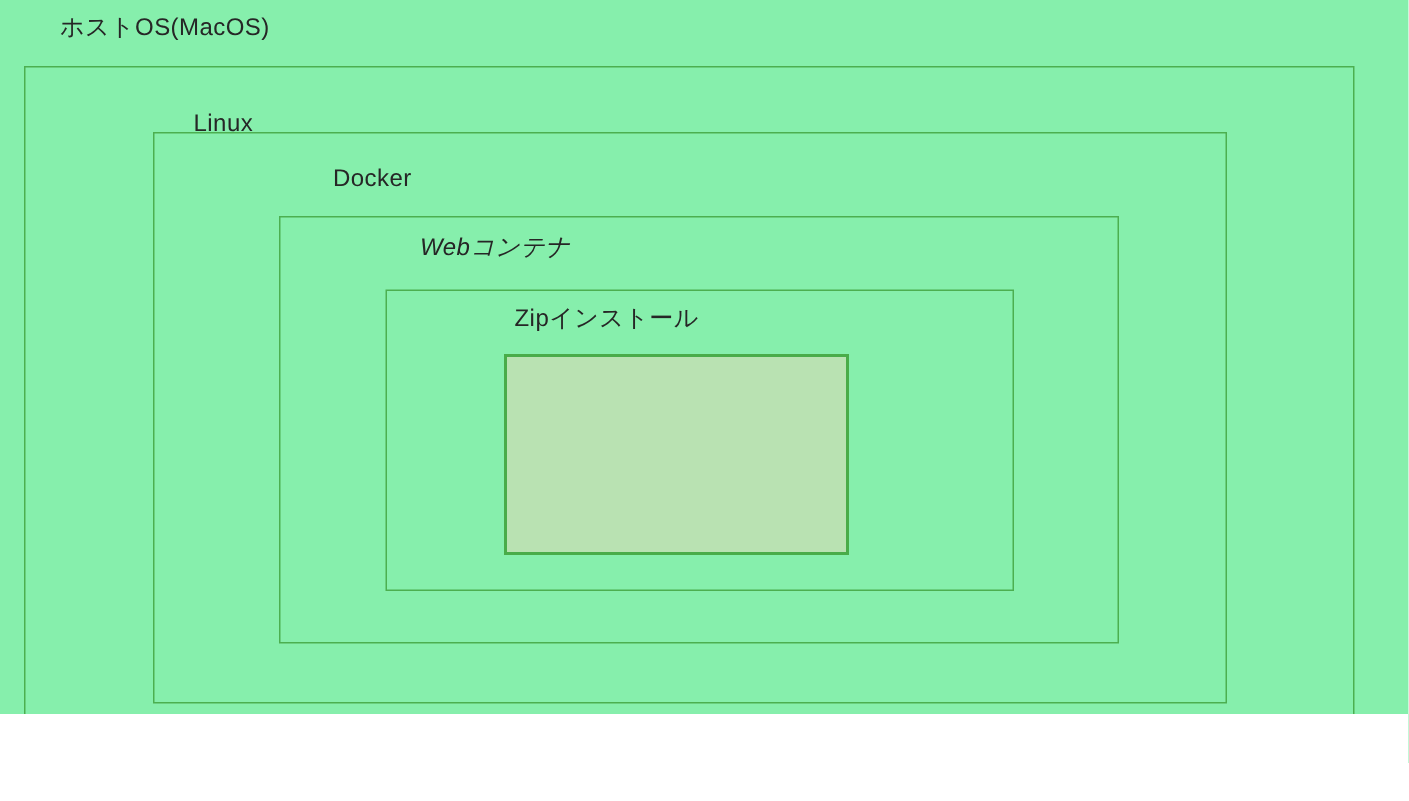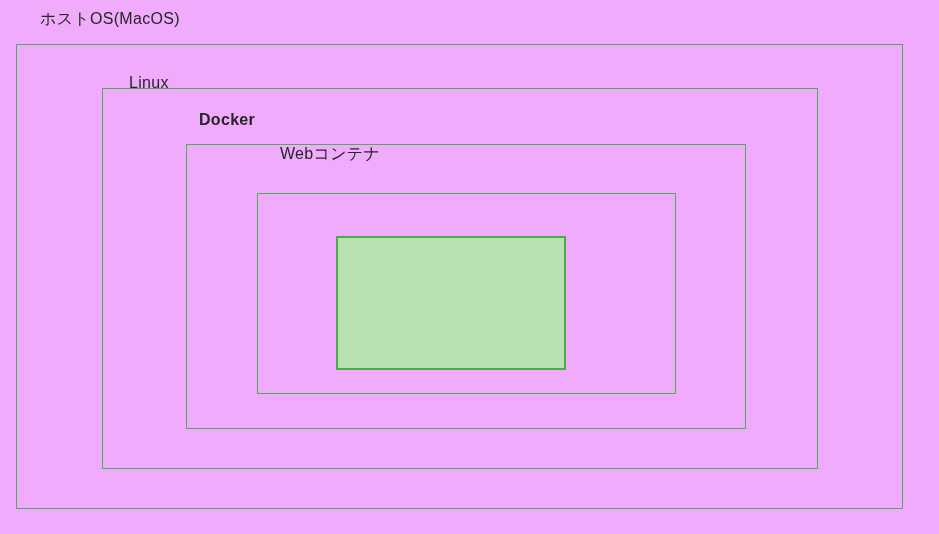--- a/index.html
+++ b/index.html
@@ -3,22 +3,22 @@
 <meta charset="utf-8">
 <style>
   html, body {
     margin: 0;
     padding: 0;
     background: #ffffff;
   }
   .canvas {
     position: relative;
     width: 939px;
-    height: 534px;
-    background: #f0abfc;
+    height: 476px;
+    background: #86efac;
     overflow: hidden;
     font-family: "Liberation Sans", "DejaVu Sans", sans-serif;
   }
   .layer-label {
     position: absolute;
     font-size: 16px;
     line-height: 19px;
     color: #262626;
     white-space: nowrap;
     letter-spacing: 0.3px;
@@ -33,22 +33,22 @@
   .box-linux  { left: 102px; top: 88px;  width: 716px; height: 381px; }
   .box-docker { left: 186px; top: 144px; width: 560px; height: 285px; }
   .box-web    { left: 257px; top: 193px; width: 419px; height: 201px; }
   .box-zip    {
     left: 336px; top: 236px; width: 230px; height: 134px;
     background: #B9E2B2;
     border: 2px solid #49AC49;
   }
   .label-host   { left: 40px;  top: 9px; }
   .label-linux  { left: 129px; top: 73px; }
-  .label-docker { left: 199px; top: 110px; font-weight: bold; }
-  .label-web    { left: 280px; top: 144px; }
+  .label-docker { left: 222px; top: 110px; }
+  .label-web    { left: 280px; top: 156px; font-style: italic; }
   .label-zip    { left: 343px; top: 203px; }
 </style>
 </head>
 <body>
 
 <div class="canvas">
 
   <span class="layer-label label-host">ホストOS(MacOS)</span>
 
   <div class="layer-box box-host"></div>
@@ -58,16 +58,17 @@
   <div class="layer-box box-linux"></div>
 
   <span class="layer-label label-docker">Docker</span>
 
   <div class="layer-box box-docker"></div>
 
   <span class="layer-label label-web">Webコンテナ</span>
 
   <div class="layer-box box-web"></div>
 
+  <span class="layer-label label-zip">Zipインストール</span>
 
   <div class="layer-box box-zip"></div>
 
 </div>
 
 </body></html>

